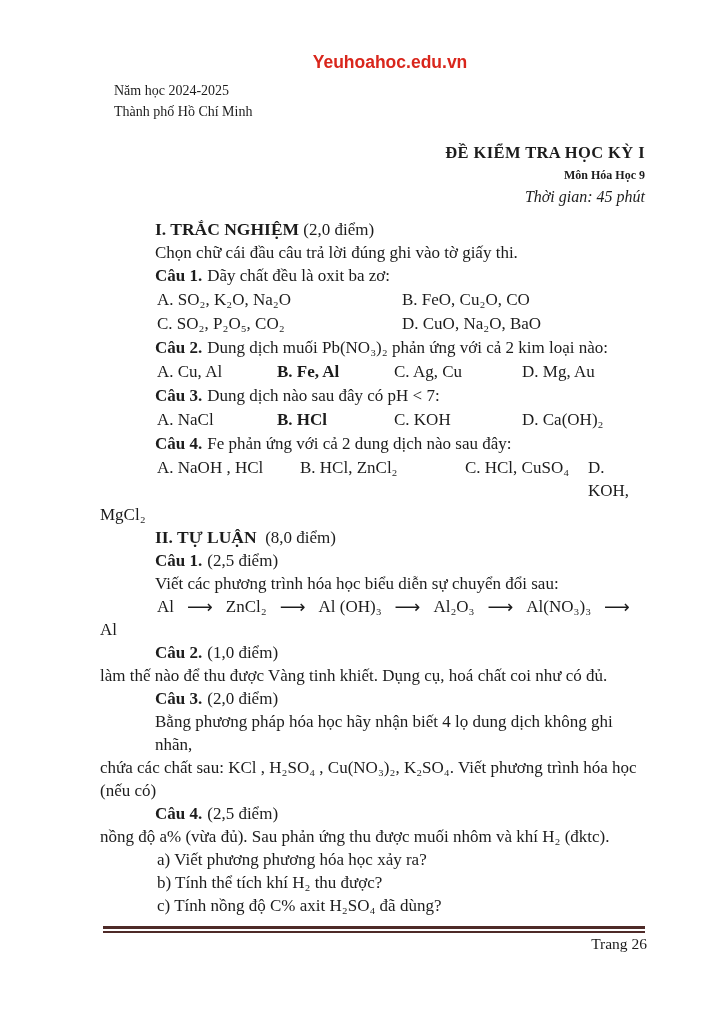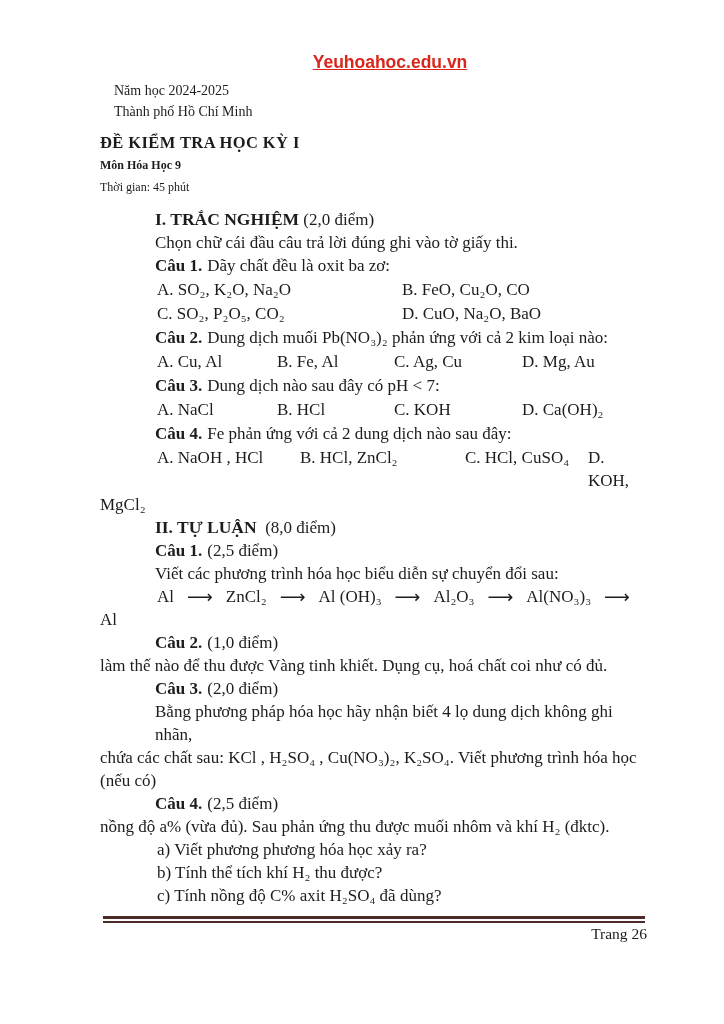--- a/index.html
+++ b/index.html
@@ -14,40 +14,39 @@
     overflow:hidden;
     box-sizing:border-box;
     padding:52px 79px 0 100px;
   }
   .brand {
     text-align:center;
     font-family:"Liberation Sans","DejaVu Sans",sans-serif;
     font-weight:bold;
     font-size:17.5px;
     color:#d9261c;
-    text-decoration:underline;
   }
   .brand.top { margin-left:35px; }
   .hdr-block { margin-top:7px; }
   .hdr { line-height:21px; margin-left:14px; font-size:14px; }
-  .titleblock { margin-top:11px; text-align:left; line-height:20px; }
+  .titleblock { margin-top:21px; text-align:right; line-height:20px; }
   .t1 { font-weight:bold; font-size:16.5px; letter-spacing:0.4px; }
   .t2 { font-weight:bold; font-size:12px; margin-top:2px; }
-  .t3 { font-size:12px; margin-top:2px; }
+  .t3 { font-style:italic; font-size:16px; margin-top:2px; }
   .body { margin-top:11px; }
   p.line { margin:0; line-height:23px; }
   .indent { padding-left:55px; }
   .b { font-weight:bold; margin-right:6px; }
   .sec-head { font-weight:bold; font-size:17.5px; }
   .sec-head .pts { font-weight:normal; font-size:17px; }
   .qt { margin-right:5px; }
   .opts { display:flex; line-height:23px; padding-left:57px; margin:1px 0; }
   .opts .c1 { width:245px; flex:none; }
   .opts4 .a { width:120px; flex:none; }
-  .opts4 .b2 { width:117px; flex:none; }
+  .opts4 .b2 { width:117px; flex:none;font-weight:bold; }
   .opts4 .c2 { width:128px; flex:none; }
   .opts4w .a { width:143px; flex:none; }
   .opts4w .b2 { width:146px; flex:none; }
   .opts4w .c2 { width:142px; flex:none;text-align:center; }
   .hang { line-height:23px; }
   .gap-ii { margin-top:15px; }
   .qhead { margin-top:5px; }
   .chain { display:flex; align-items:center; padding-left:57px; line-height:23px; flex-wrap:nowrap; }
   .chain .arrow { font-family:"DejaVu Sans",sans-serif; margin:0 13px; font-size:18px; flex:none; }
   .sub { padding-left:57px; margin-top:8px; }

